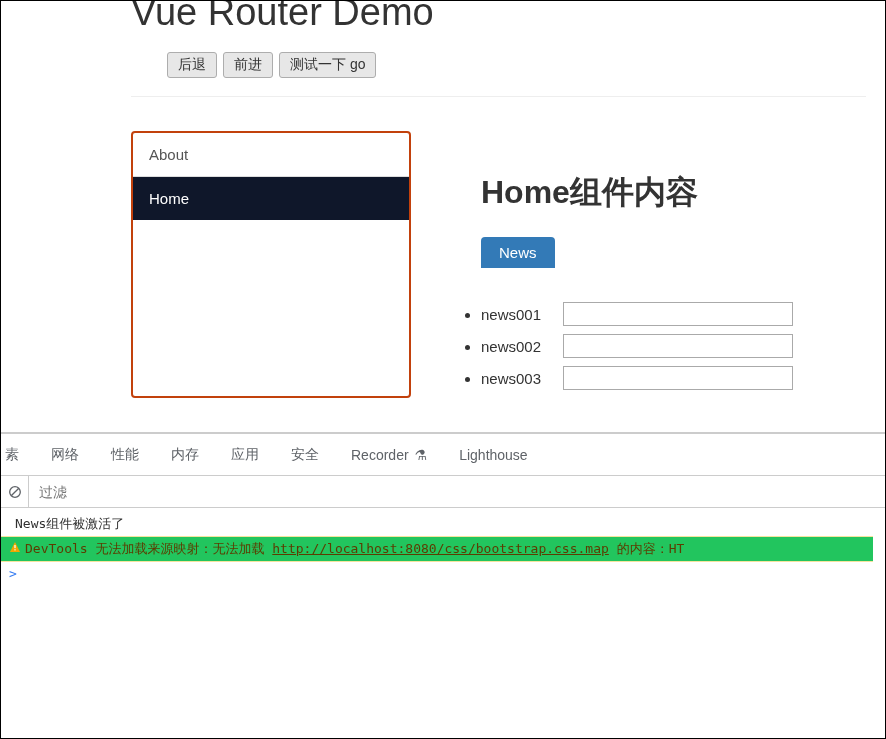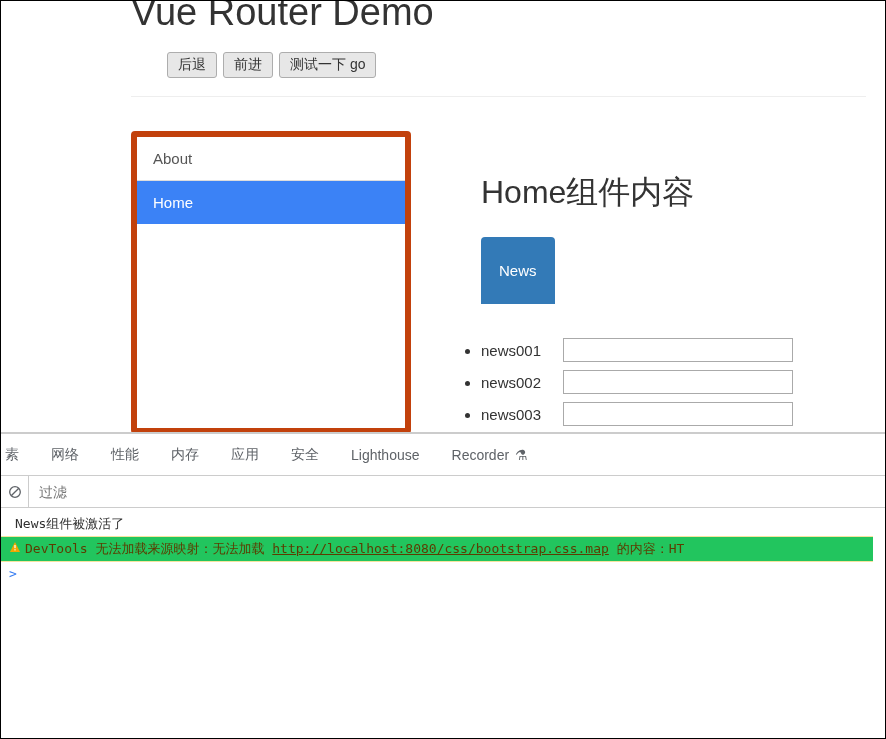--- a/index.html
+++ b/index.html
@@ -40,54 +40,54 @@
       border: none;
       border-top: 1px solid #eee;
       margin: 18px 0 34px 0;
       width: 735px;
     }
     .columns {
       display: flex;
     }
     .sidebar {
       width: 280px;
-      border: 6px solid #c2410c;
+      border: 2px solid #c2410c;
       border-radius: 4px;
       overflow: hidden;
       background: #fff;
     }
     .sidebar-item {
       padding: 13px 16px;
       font-size: 15px;
       color: #555;
       cursor: pointer;
     }
     .sidebar-item:not(:last-child) {
       border-bottom: 1px solid #ddd;
     }
     .sidebar-item.active {
-      background: #3b82f6;
+      background: #0f172a;
       color: #fff;
     }
     .main {
       margin-left: 70px;
       padding-top: 40px;
     }
     .main-title {
       font-size: 32px;
-      font-weight: 400;
+      font-weight: 700;
       color: #333;
     }
     .tabs {
       display: flex;
       margin-top: 22px;
       gap: 4px;
     }
     .tab {
-      padding: 25px 18px;
+      padding: 7px 18px;
       font-size: 15px;
       border-radius: 4px 4px 0 0;
       cursor: pointer;
       color: #777;
     }
     .tab.active {
       background: #337ab7;
       color: #fff;
     }
     .news-list {
@@ -267,24 +267,24 @@
 </div>
 
 <div class="devtools">
   <div class="dt-tabs">
     <div class="dt-tab partial">素</div>
     <div class="dt-tab">网络</div>
     <div class="dt-tab">性能</div>
     <div class="dt-tab">内存</div>
     <div class="dt-tab">应用</div>
     <div class="dt-tab">安全</div>
-    <div class="dt-tab">Lighthouse</div>
     <div class="dt-tab">
       <span>Recorder</span><span class="flask">⚗</span>
     </div>
+    <div class="dt-tab">Lighthouse</div>
   </div>
 
   <div class="dt-filter-row">
     <div class="dt-eye">
       <svg width="16" height="16" viewBox="0 0 16 16">
           <circle cx="8" cy="8" r="5.3" fill="none" stroke="#5f6368" stroke-width="1.3"></circle>
           <line x1="4.2" y1="11.8" x2="11.8" y2="4.2" stroke="#5f6368" stroke-width="1.3"></line>
         </svg>
     </div>
     <input class="dt-filter" type="text" placeholder="过滤" style="">

